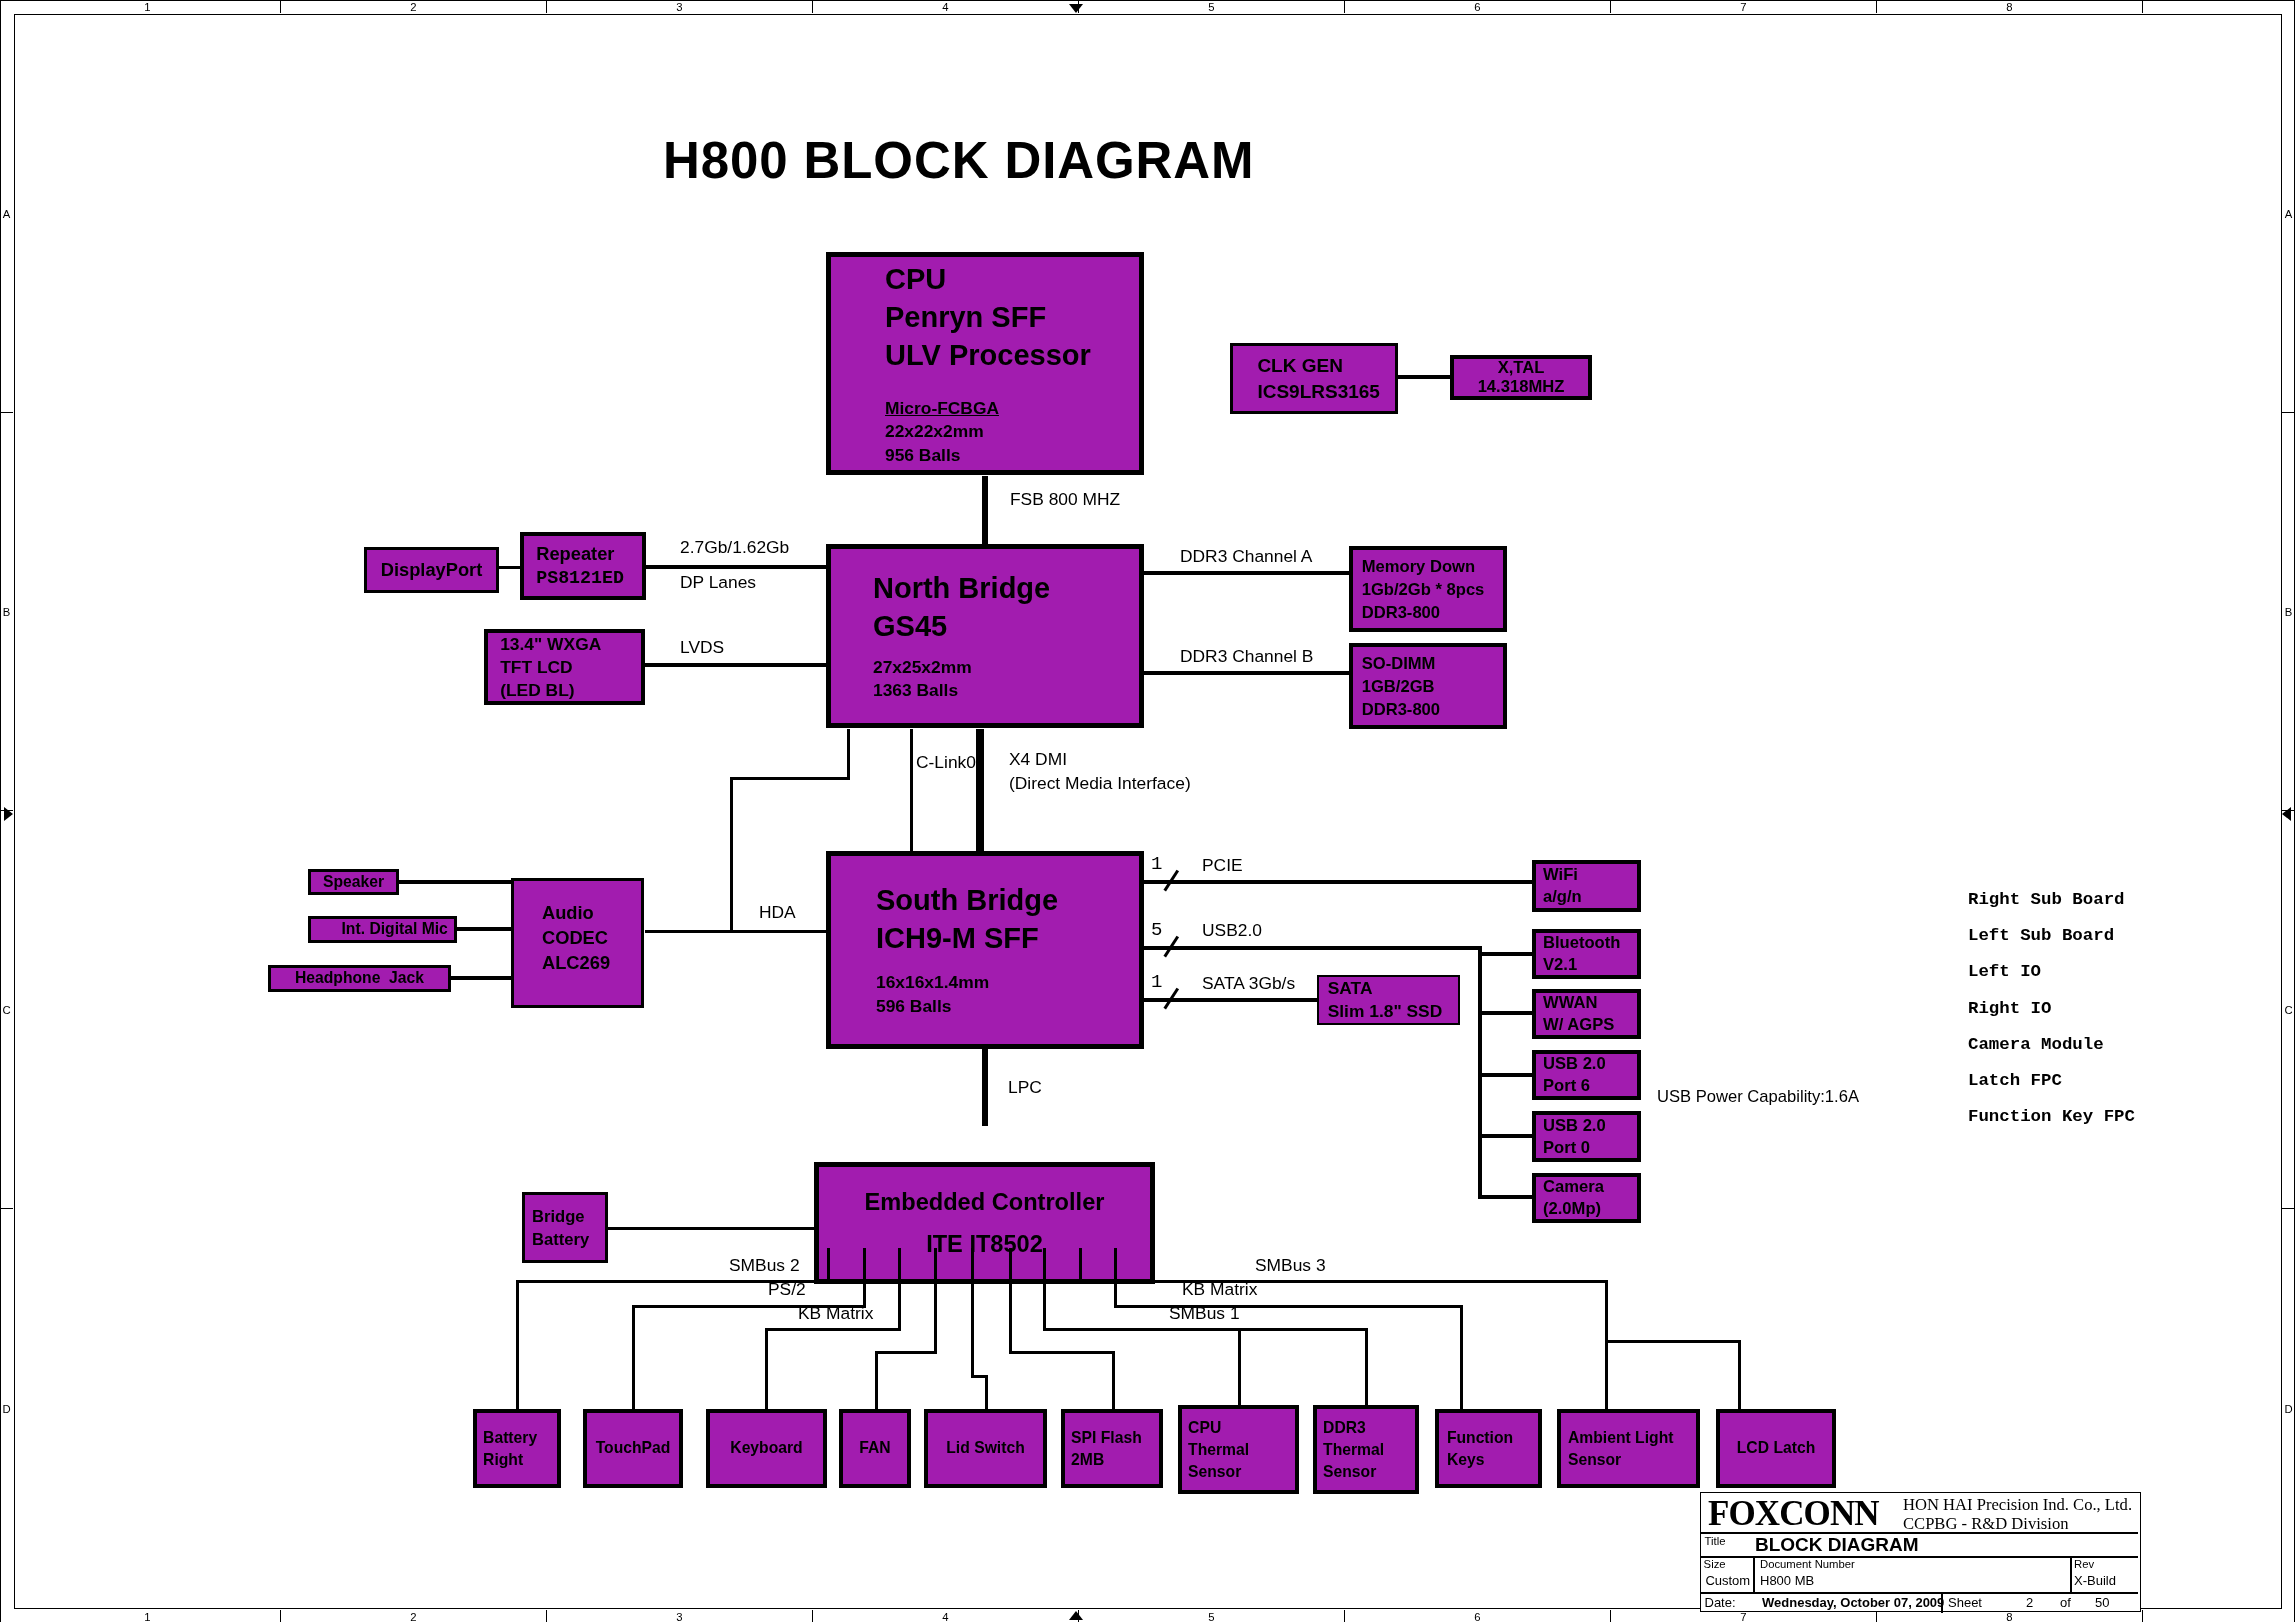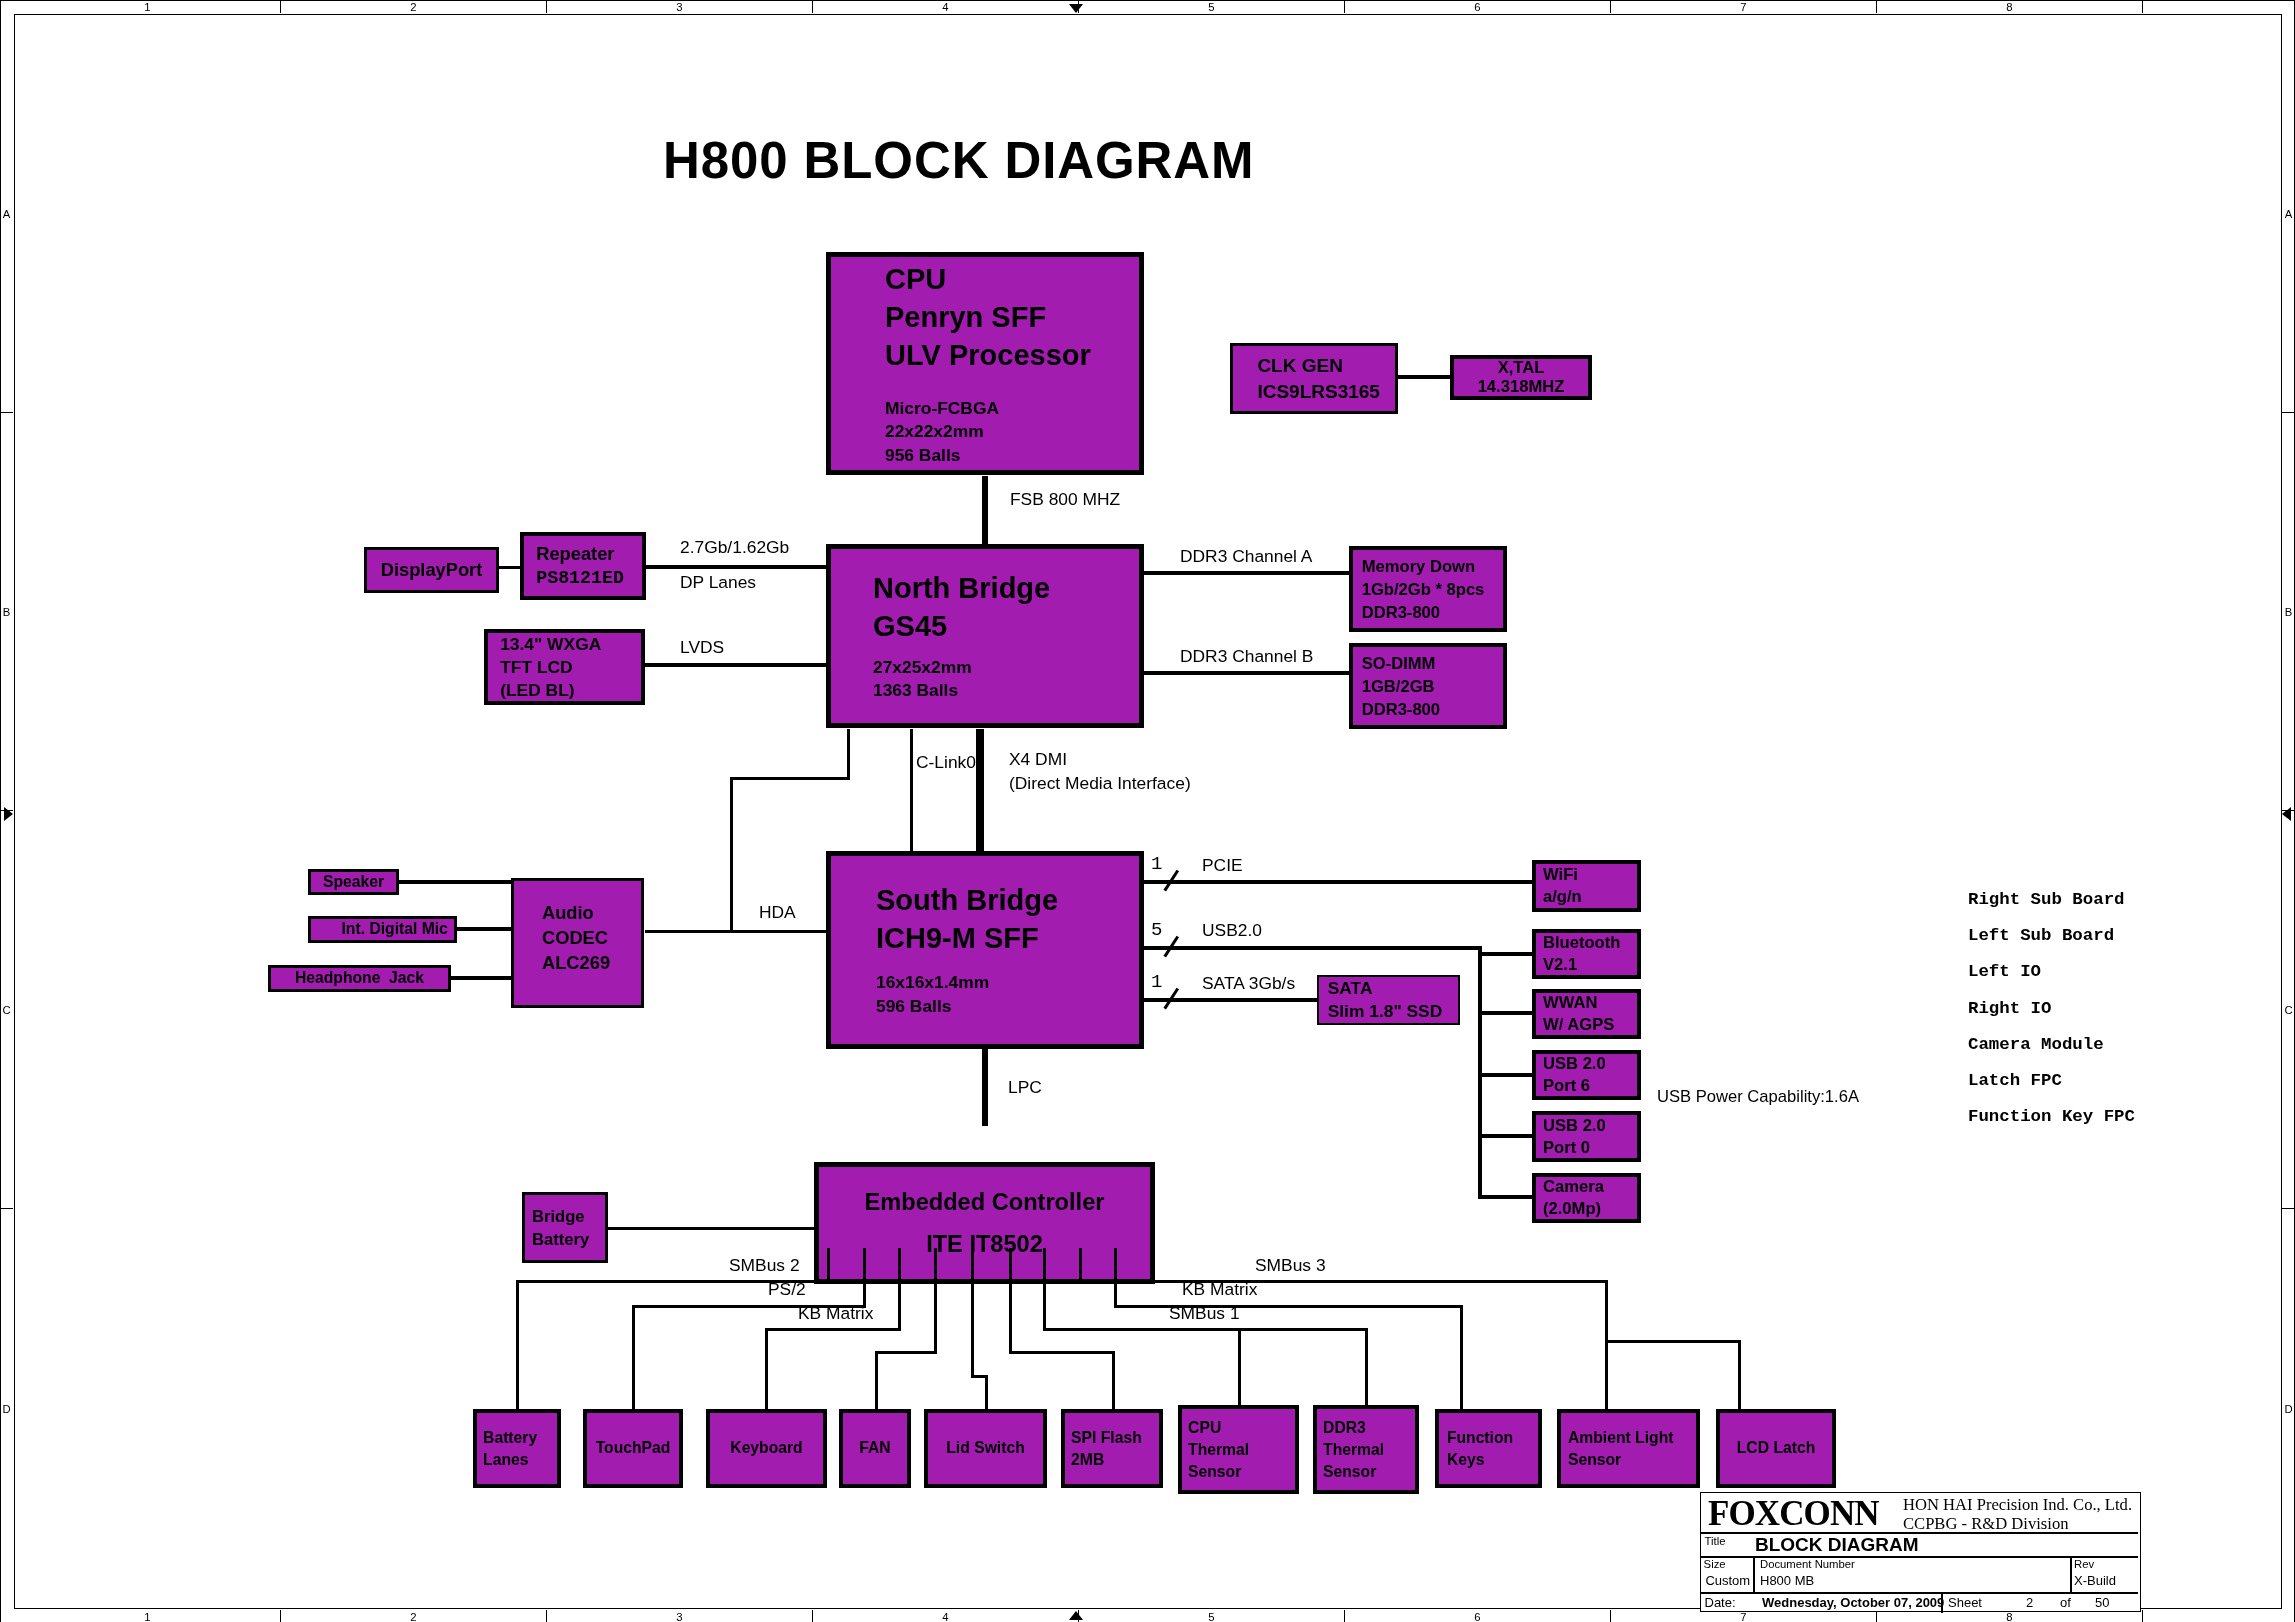--- a/index.html
+++ b/index.html
@@ -85,21 +85,21 @@
 <div class="tri" style="left:3.5px;top:807px;border-top:7px solid transparent;border-bottom:7px solid transparent;border-left:9.6px solid #000;"></div>
 <div class="tri" style="left:2282px;top:807px;border-top:7px solid transparent;border-bottom:7px solid transparent;border-right:9.6px solid #000;"></div>
 
 <div class="abs" style="left:663px;top:131px;width:689px;font-size:51px;font-weight:bold;letter-spacing:0.9px;white-space:nowrap;">H800 BLOCK DIAGRAM</div>
 
 <div class="b" style="left:826px;top:252px;width:318px;height:223px;border-width:5.2px;">
   <div class="pad" style="padding-left:54px;">
     <div class="big1">CPU</div>
     <div class="big1">Penryn SFF</div>
     <div class="big1">ULV Processor</div>
-    <div class="sub1" style="margin-top:23px;">Micro-FCBGA</div>
+    <div class="sub1" style="margin-top:23px;text-decoration:underline;">Micro-FCBGA</div>
     <div class="sub1">22x22x2mm</div>
     <div class="sub1">956 Balls</div>
   </div>
 </div>
 
 <div class="b" style="left:1230px;top:343px;width:168px;height:71px;border-width:3.5px;">
   <div class="pad" style="padding-left:24.4px;font-size:19px;">
     <div>CLK GEN</div>
     <div>ICS9LRS3165</div>
   </div>
@@ -252,21 +252,21 @@
 <div class="b" style="left:522px;top:1192px;width:86px;height:71px;border-width:3.5px;">
   <div class="pad" style="padding-left:7px;font-size:16.6px;line-height:23px;">
     <div>Bridge</div>
     <div>Battery</div>
   </div>
 </div>
 
 <div class="b" style="left:473px;top:1409px;width:88px;height:79px;border-width:4.4px;">
   <div class="pad" style="padding-left:6.1px;font-size:15.7px;line-height:22px;">
     <div>Battery</div>
-    <div>Lanes</div>
+    <div>Right</div>
   </div>
 </div>
 <div class="b" style="left:583px;top:1409px;width:100px;height:79px;border-width:4.4px;">
   <div class="pad ctr" style="font-size:15.7px;">
     <div>TouchPad</div>
   </div>
 </div>
 <div class="b" style="left:706px;top:1409px;width:121px;height:79px;border-width:4.4px;">
   <div class="pad ctr" style="font-size:15.7px;">
     <div>Keyboard</div>

